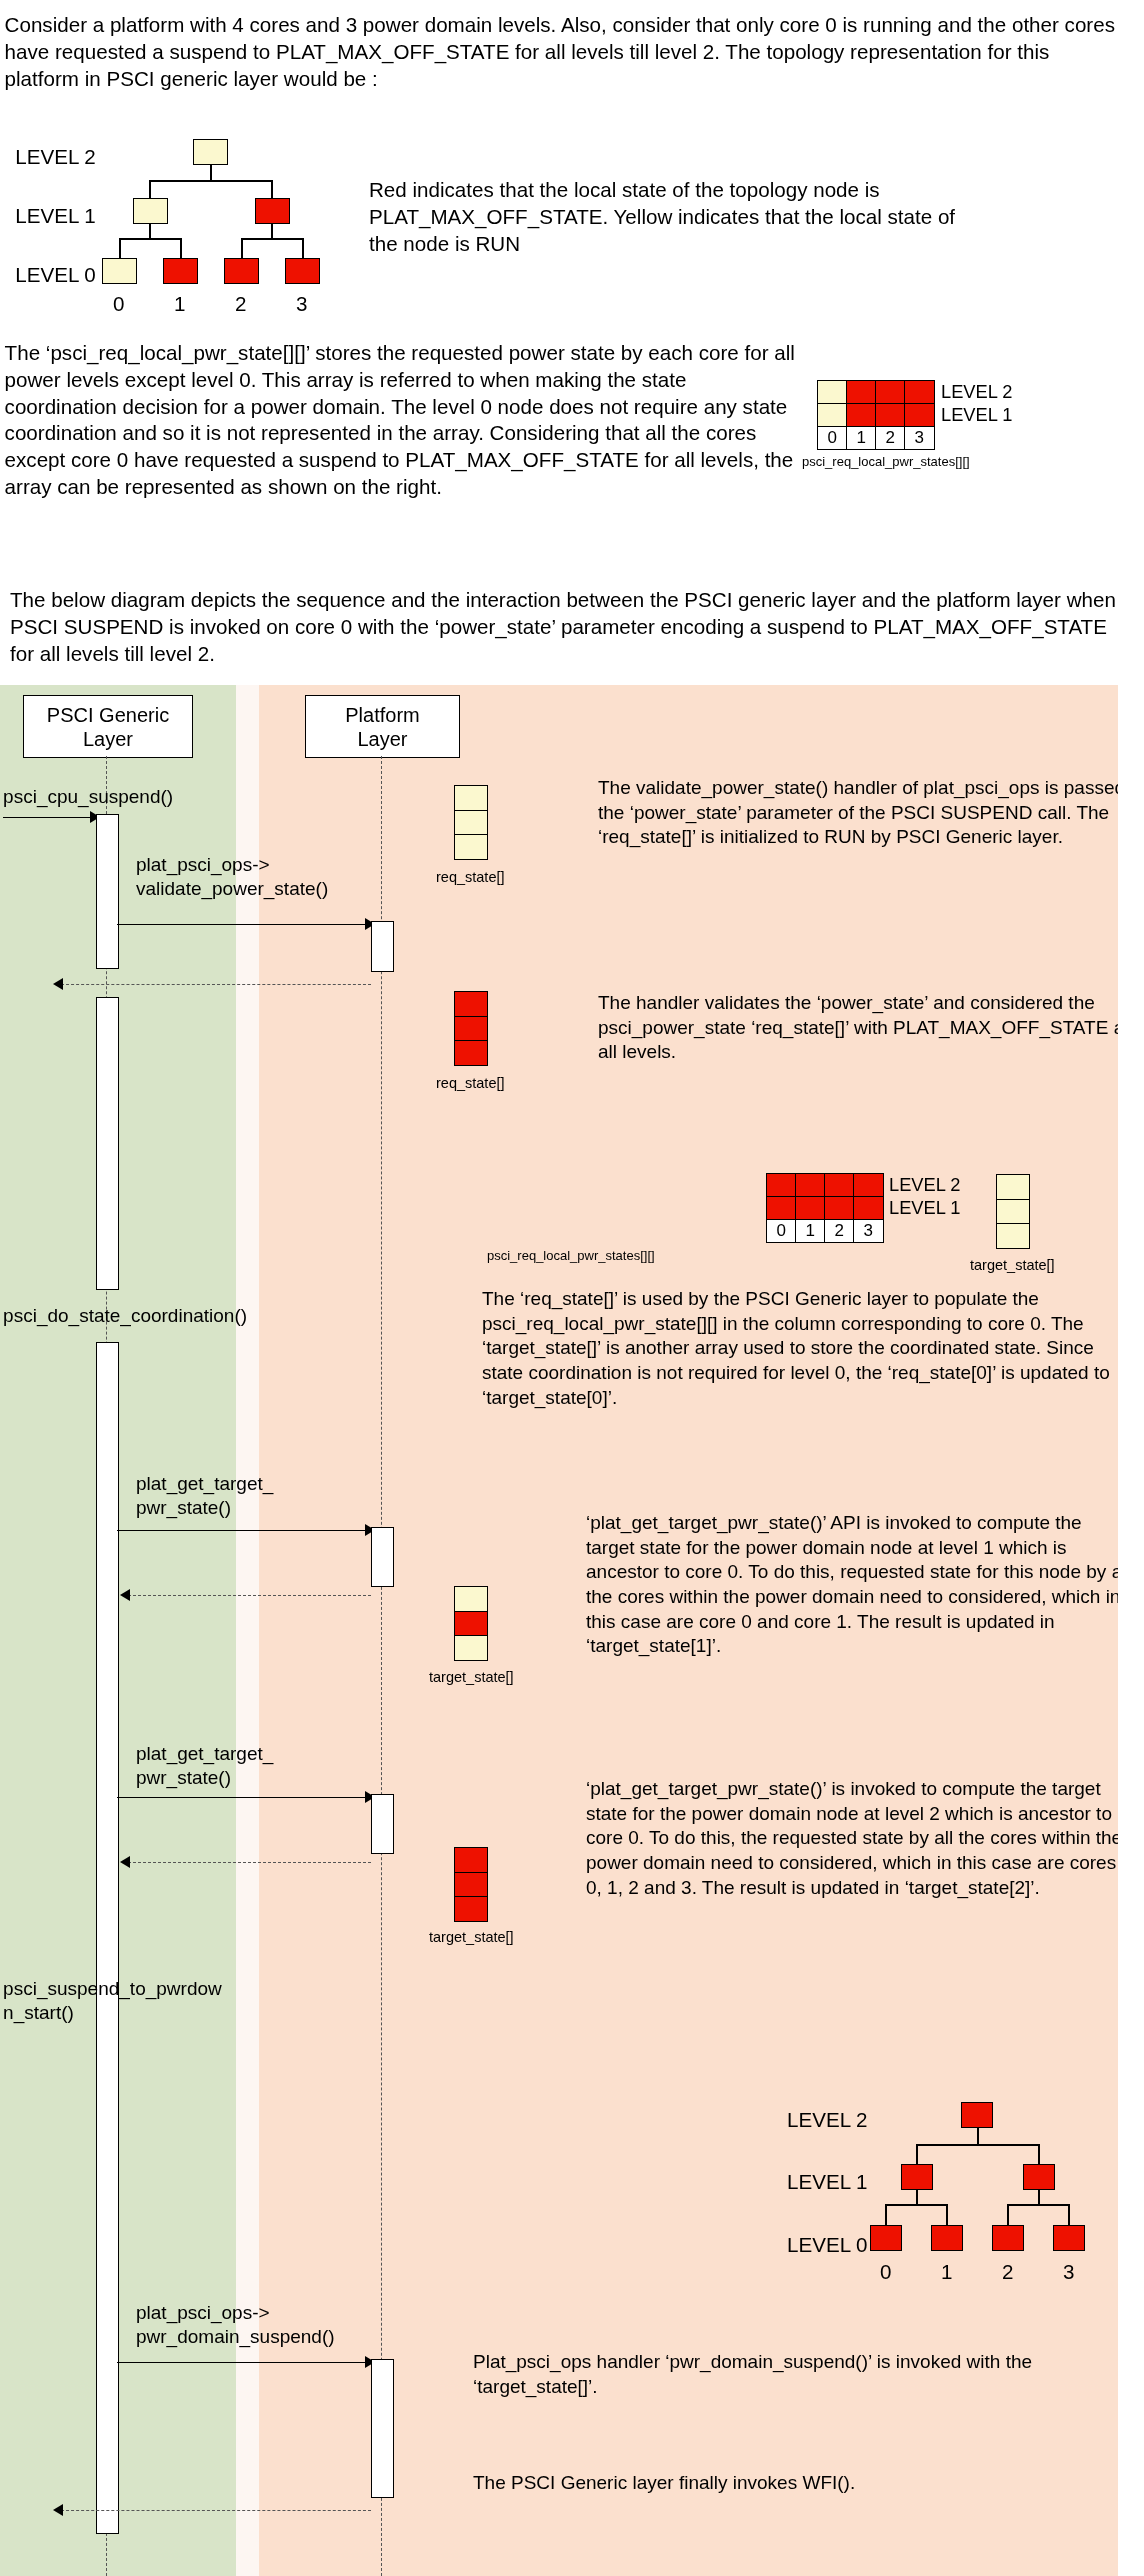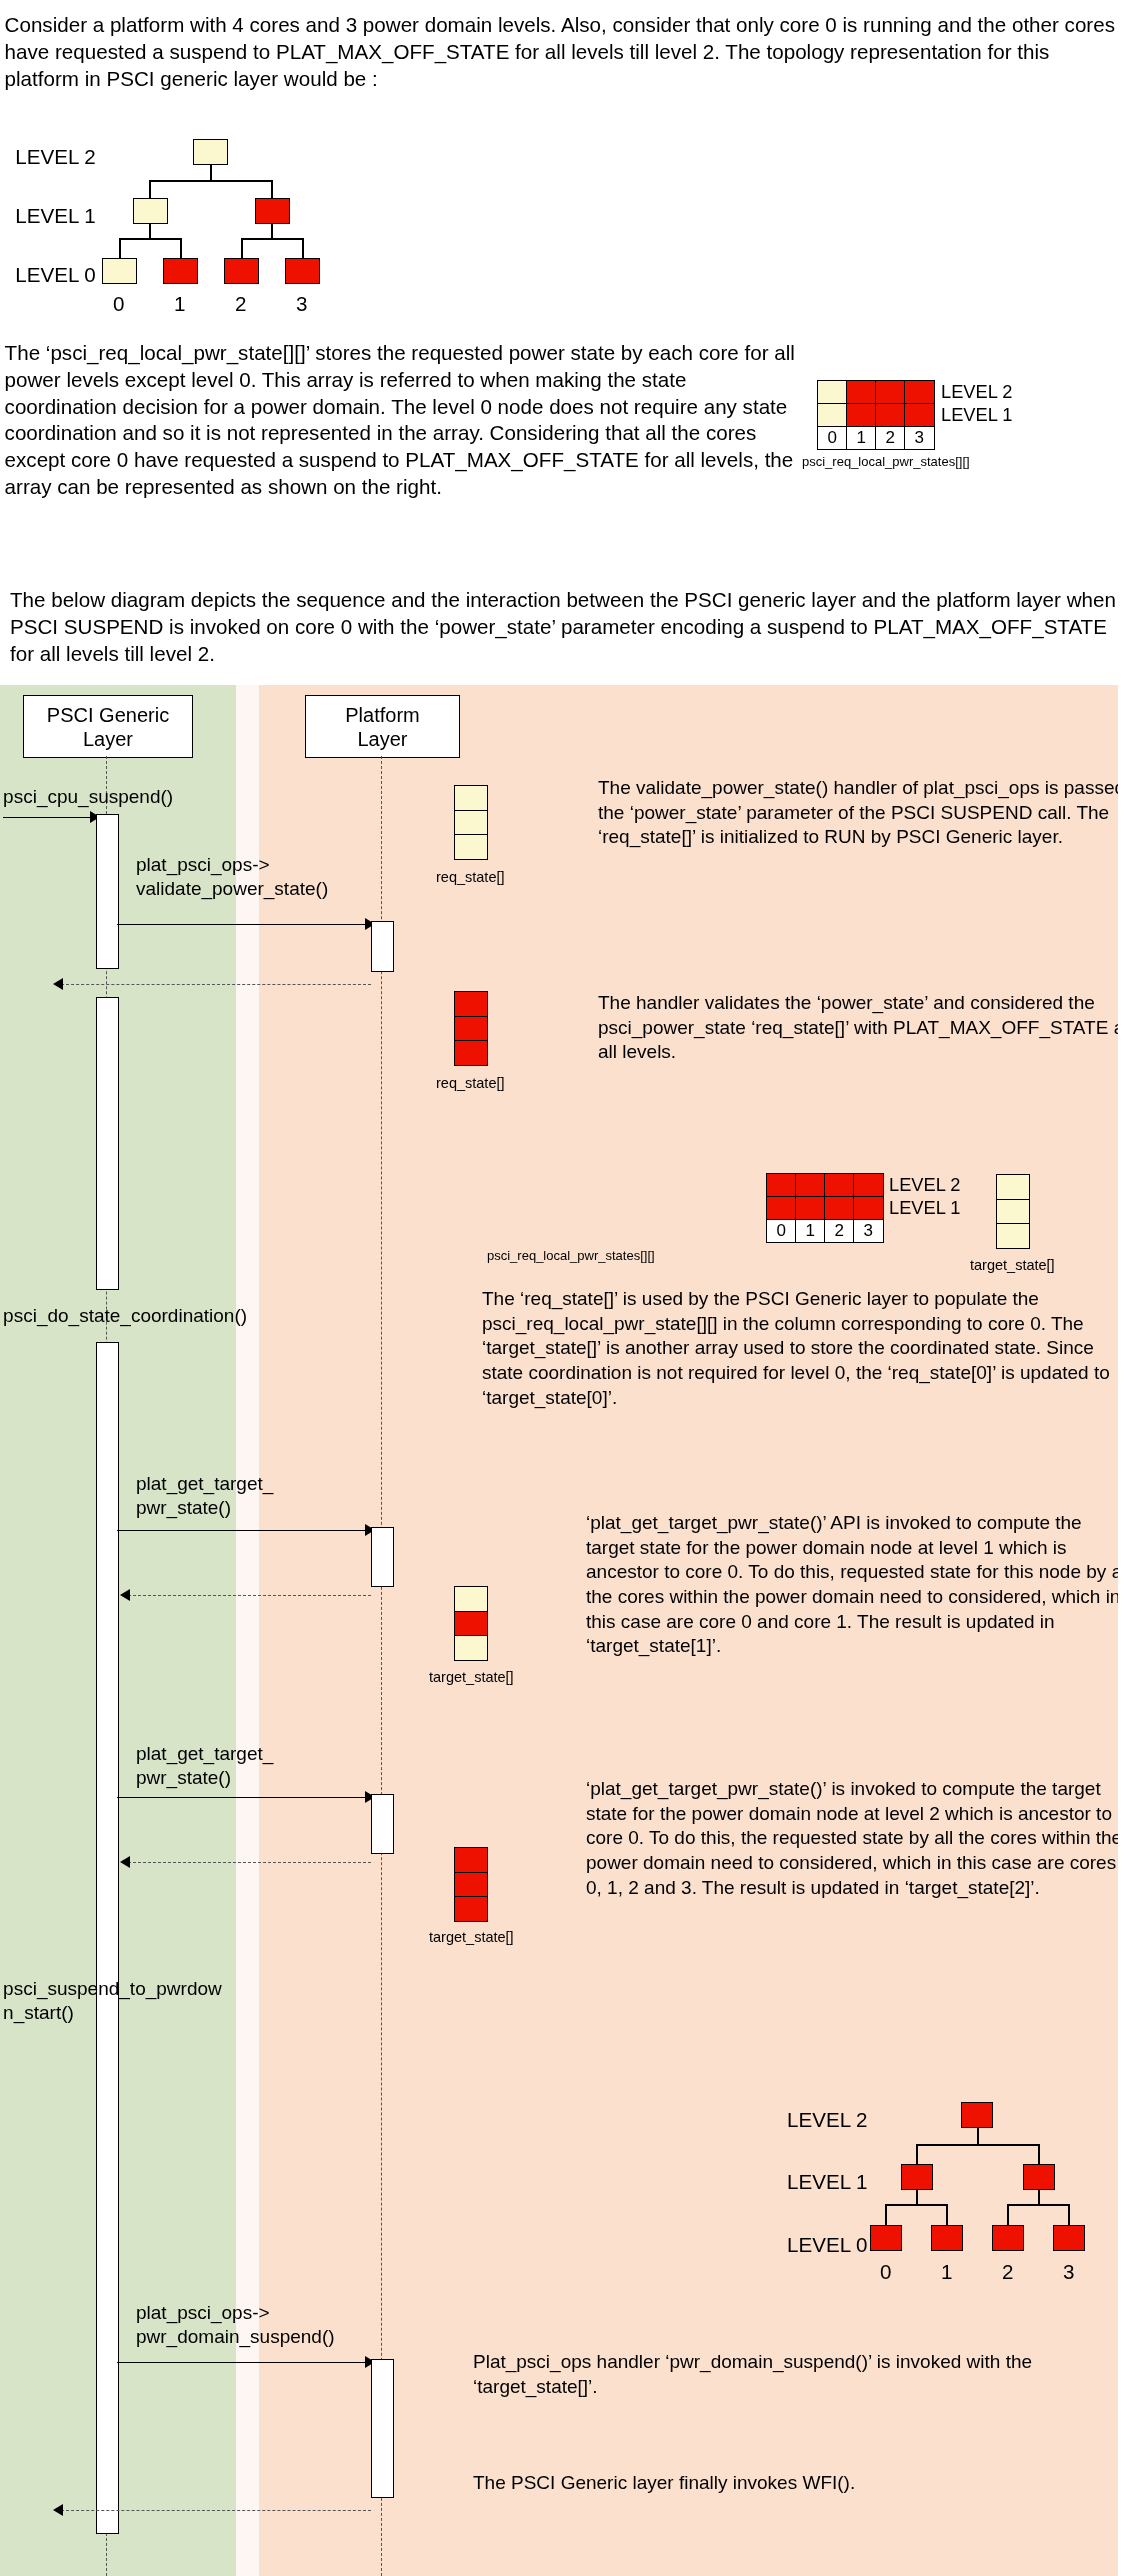--- a/index.html
+++ b/index.html
@@ -89,20 +89,21 @@
   <div class="node yellow" style="left:102px;top:258px;width:35px;height:26px;"></div>
   <div class="node red" style="left:163px;top:258px;width:35px;height:26px;"></div>
   <div class="node red" style="left:224px;top:258px;width:35px;height:26px;"></div>
   <div class="node red" style="left:285px;top:258px;width:35px;height:26px;"></div>
 
   <div class="ptext" style="left:113px;top:291px;">0</div>
   <div class="ptext" style="left:174px;top:291px;">1</div>
   <div class="ptext" style="left:235px;top:291px;">2</div>
   <div class="ptext" style="left:296px;top:291px;">3</div>
 
+  <div class="ptext" style="left:369px;top:177px;width:602px;">Red indicates that the local state of the topology node is PLAT_MAX_OFF_STATE. Yellow indicates that the local state of the node is RUN</div>
 
   <div class="ptext" style="left:4.6px;top:340px;width:793px;">The ‘psci_req_local_pwr_state[][]’ stores the requested power state by each core for all power levels except level 0. This array is referred to when making the state coordination decision for a power domain. The level 0 node does not require any state coordination and so it is not represented in the array. Considering that all the cores except core 0 have requested a suspend to PLAT_MAX_OFF_STATE for all levels, the array can be represented as shown on the right.</div>
 
   <div class="cellrow" style="left:817px;top:380px;">
     <div class="cell yellow"></div>
     <div class="cell red"></div>
     <div class="cell red"></div>
     <div class="cell red"></div>
   </div>
   <div class="cellrow" style="left:817px;top:403px;">

